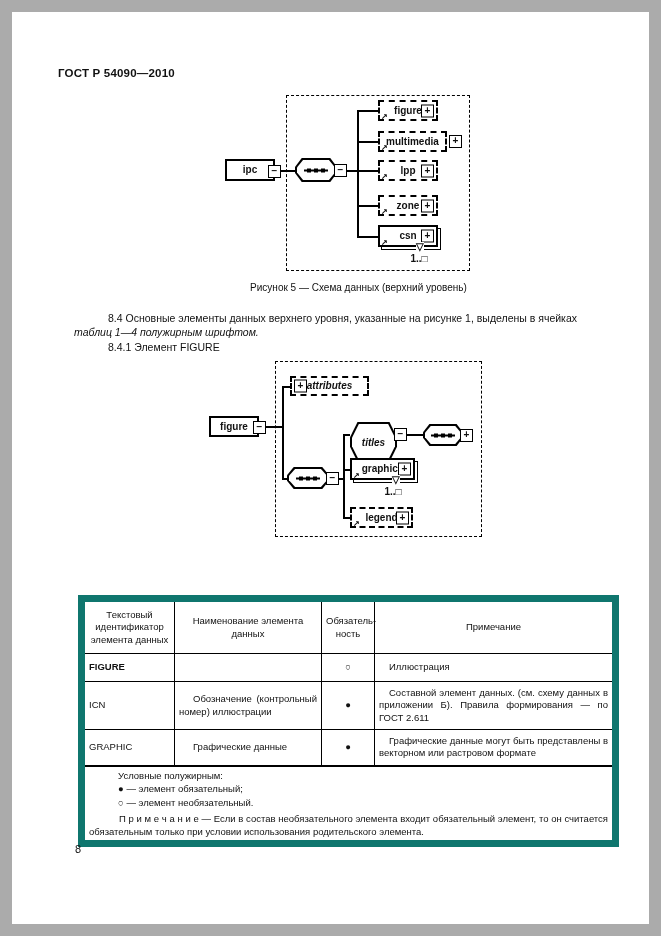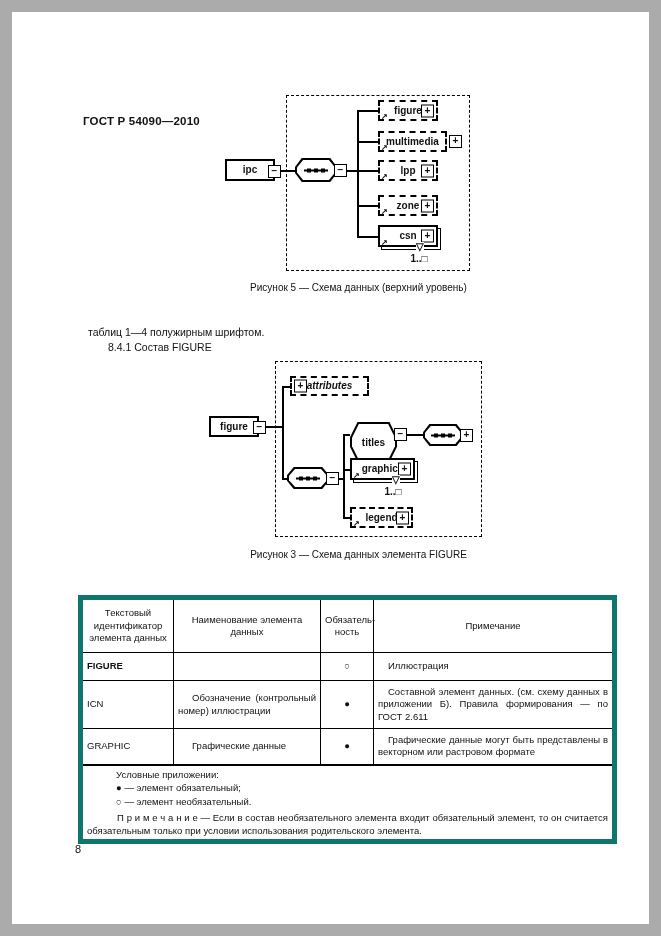--- a/index.html
+++ b/index.html
@@ -48,40 +48,40 @@
     box-shadow:7px 0 0 #000,14px 0 0 #000;}
   .shadow-rect{position:absolute;border:1.5px solid #000;background:#fff;box-sizing:border-box;}
   .ref-arrow{position:absolute;left:1px;bottom:-2px;font-size:8px;font-weight:bold;line-height:1;}
   .tri{position:absolute;font-size:10px;line-height:1;font-weight:bold;z-index:4;background:#fff;}
   .mult{position:absolute;font-size:10px;font-weight:bold;text-align:center;width:30px;}
   .italic{font-style:italic;}
   
   .dtable{position:absolute;left:66px;top:583px;width:534px;border-collapse:collapse;table-layout:fixed;}
   .dtable td,.dtable th{border:1px solid #000;font-size:9.5px;font-weight:normal;
     vertical-align:middle;padding:2px 4px;line-height:1.3;}
-  .dtable{border:5px solid #0f766e;}
+  .dtable{border:7px solid #0f766e;}
   .dtable .outer-b{border-bottom:2px solid #000;}
   .hdr{text-align:center;}
   .cell-id{vertical-align:top;padding:7px 4px 2px 9px;}
   .cell-id.bold{font-weight:bold;}
   .cell-name{vertical-align:top;padding:5px 5px 2px 5px;text-align:justify;text-indent:14px;margin-top:32px;}
   .cell-req{text-align:center;vertical-align:top;padding-top:6px;font-size:10px;}
   .cell-note{vertical-align:top;padding:5px 6px 2px 6px;text-align:justify;text-indent:10px;margin-top:40px;}
   .pre-line{white-space:pre-line;}
   .legend-cell{padding:6px 8px 9px 8px;}
   .legend-line{padding-left:29px;font-size:9.5px;line-height:1.45;}
   .legend-note{margin-top:2px;text-indent:30px;text-align:justify;font-size:9.5px;line-height:1.4;}
   .footer-num{font-size:11px;}
 </style>
 </head>
 <body>
 
 <div class="page">
 
-  <div class="abs doc-header" style="left:71px;top:55px;margin-top:48px;">ГОСТ Р 54090—2010</div>
+  <div class="abs doc-header" style="left:46px;top:55px;">ГОСТ Р 54090—2010</div>
 
   <div class="abs" style="left:0;top:0;width:637px;height:300px;">
     <div class="abs container-dashed" style="left:274px;top:83px;width:184px;height:176px;"></div>
 
     <div class="hl" style="left:269px;top:158px;width:14px;"></div>
     <div class="hl" style="left:335px;top:158px;width:31px;"></div>
     <div class="vl" style="left:345px;top:98px;height:127px;"></div>
     <div class="hl" style="left:345px;top:98px;width:21px;"></div>
     <div class="hl" style="left:345px;top:129px;width:21px;"></div>
     <div class="hl" style="left:345px;top:193px;width:21px;"></div>
@@ -128,22 +128,23 @@
       <span>csn</span>
       <span class="pm pm-in">+</span>
       <span class="ref-arrow">↗</span>
     </div>
     <div class="tri" style="left:404px;top:230px;">▽</div>
     <div class="mult" style="left:392px;top:241px;">1..□</div>
   </div>
 
   <div class="abs caption" style="left:56px;top:270px;right:0;">Рисунок 5 — Схема данных (верхний уровень)</div>
 
-  <div class="abs bodytext" style="left:76px;top:314px;">таблиц 1—4 полужирным шрифтом.</div>
-  <div class="abs bodytext" style="left:96px;top:329px;">8.4.1  Состав FIGURE</div>
+  <div class="abs bodytext" style="left:96px;top:300px;">8.4  Основные элементы данных верхнего уровня, указанные на рисунке 1, выделены в ячейках</div>
+  <div class="abs bodytext" style="left:62px;top:314px;font-style:italic;">таблиц 1—4 полужирным шрифтом.</div>
+  <div class="abs bodytext" style="left:96px;top:329px;">8.4.1  Элемент FIGURE</div>
 
   <div class="abs" style="left:0;top:0;width:637px;height:560px;">
     <div class="abs container-dashed" style="left:263px;top:349px;width:207px;height:176px;"></div>
 
     <div class="hl" style="left:254px;top:414px;width:16px;"></div>
     <div class="vl" style="left:270px;top:374px;height:92px;"></div>
     <div class="hl" style="left:270px;top:374px;width:8px;"></div>
     <div class="hl" style="left:270px;top:466px;width:5px;"></div>
     <div class="hl" style="left:327px;top:466px;width:5px;"></div>
     <div class="vl" style="left:331px;top:422px;height:84px;"></div>
@@ -162,21 +163,21 @@
       <span class="italic" style="">attributes</span>
     </div>
 
     <div class="hex" style="left:275px;top:455px;width:42px;height:22px;">
       <div class="hex-black"></div>
       <div class="hex-white"></div>
       <div class="seq-glyph"></div>
     </div>
     <div class="pm" style="left:314px;top:460px;">−</div>
 
-    <div class="hex" style="left:338px;top:410px;width:47px;height:40px;">
+    <div class="hex" style="left:338px;top:410px;width:47px;height:40px;font-style:italic;">
       <div class="hex-black"></div>
       <div class="hex-white"></div>
       <div class="hex-label">titles</div>
     </div>
     <div class="pm" style="left:382px;top:416px;">−</div>
     <div class="hex" style="left:411px;top:412px;width:40px;height:22px;">
       <div class="hex-black"></div>
       <div class="hex-white"></div>
       <div class="seq-glyph"></div>
     </div>
@@ -191,21 +192,20 @@
     <div class="tri" style="left:380px;top:463px;">▽</div>
     <div class="mult" style="left:366px;top:474px;">1..□</div>
 
     <div class="abs nodebox dashedb" style="left:338px;top:495px;width:63px;height:21px;">
       <span>legend</span>
       <span class="pm pm-in">+</span>
       <span class="ref-arrow">↗</span>
     </div>
   </div>
 
-  <div class="abs caption" style="left:56px;top:537px;right:0;">Рисунок 3 — Схема данных элемента FIGURE</div>
 
 
   <table class="dtable">
     <colgroup>
       <col style="width:93px;">
         <col style="width:147px;">
         <col style="width:53px;">
         <col style="width:241px;">
     </colgroup>
     <tbody>
@@ -229,21 +229,21 @@
       <td class="cell-note">Составной элемент данных. (см. схему данных в приложении Б). Правила формирования — по ГОСТ 2.611</td>
     </tr>
     <tr style="height:36px;" class="outer-b">
       <td class="cell-id">GRAPHIC</td>
       <td class="cell-name">Графические данные</td>
       <td class="cell-req">●</td>
       <td class="cell-note">Графические данные могут быть представлены в векторном или растровом формате</td>
     </tr>
     <tr>
       <td colspan="4" class="legend-cell">
-        <div class="legend-line">Условные приложении:</div>
+        <div class="legend-line">Условные полужирным:</div>
         <div class="legend-line">● — элемент обязательный;</div>
         <div class="legend-line">○ — элемент необязательный.</div>
         <div class="legend-note">П р и м е ч а н и е —  Если в состав необязательного элемента входит обязательный элемент, то он считается обязательным только при условии использования родительского элемента.</div>
       </td>
     </tr>
   </tbody>
     </table>
 
   <div class="abs footer-num" style="left:63px;top:831px;">8</div>
 

